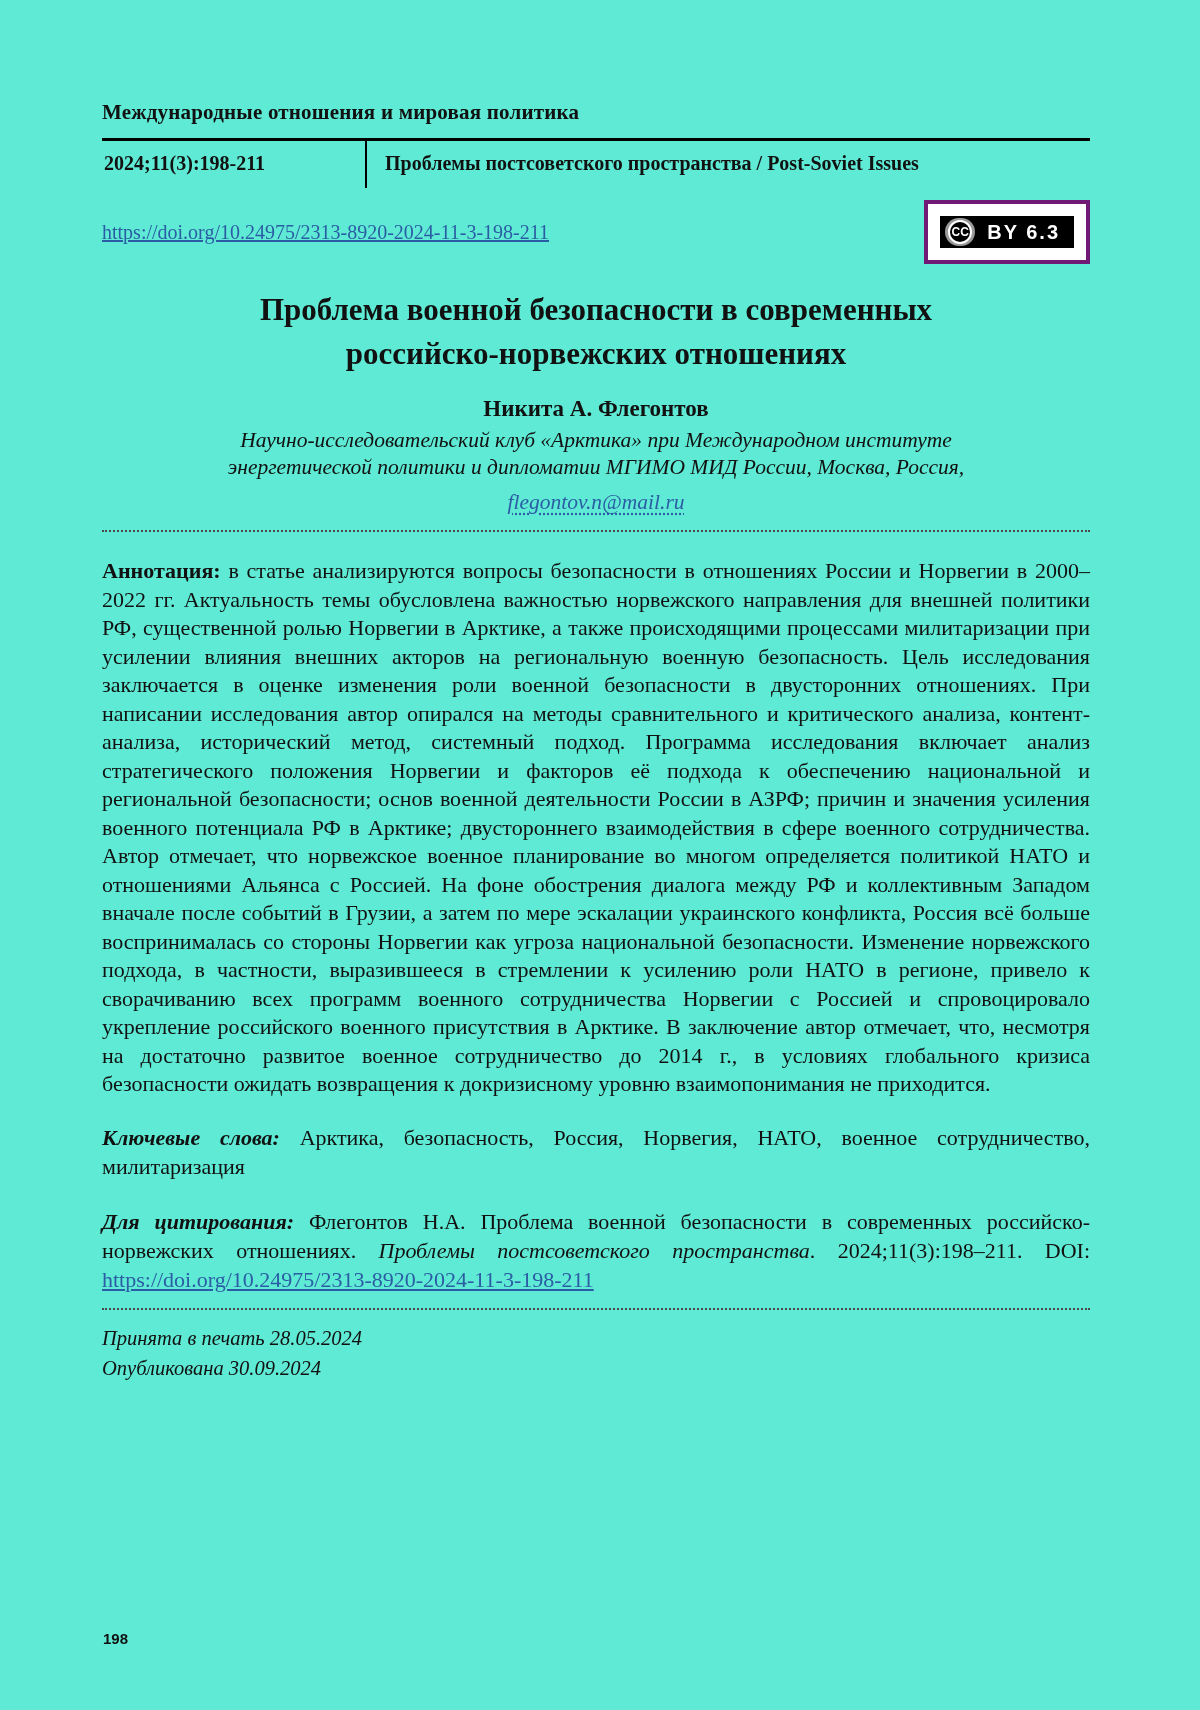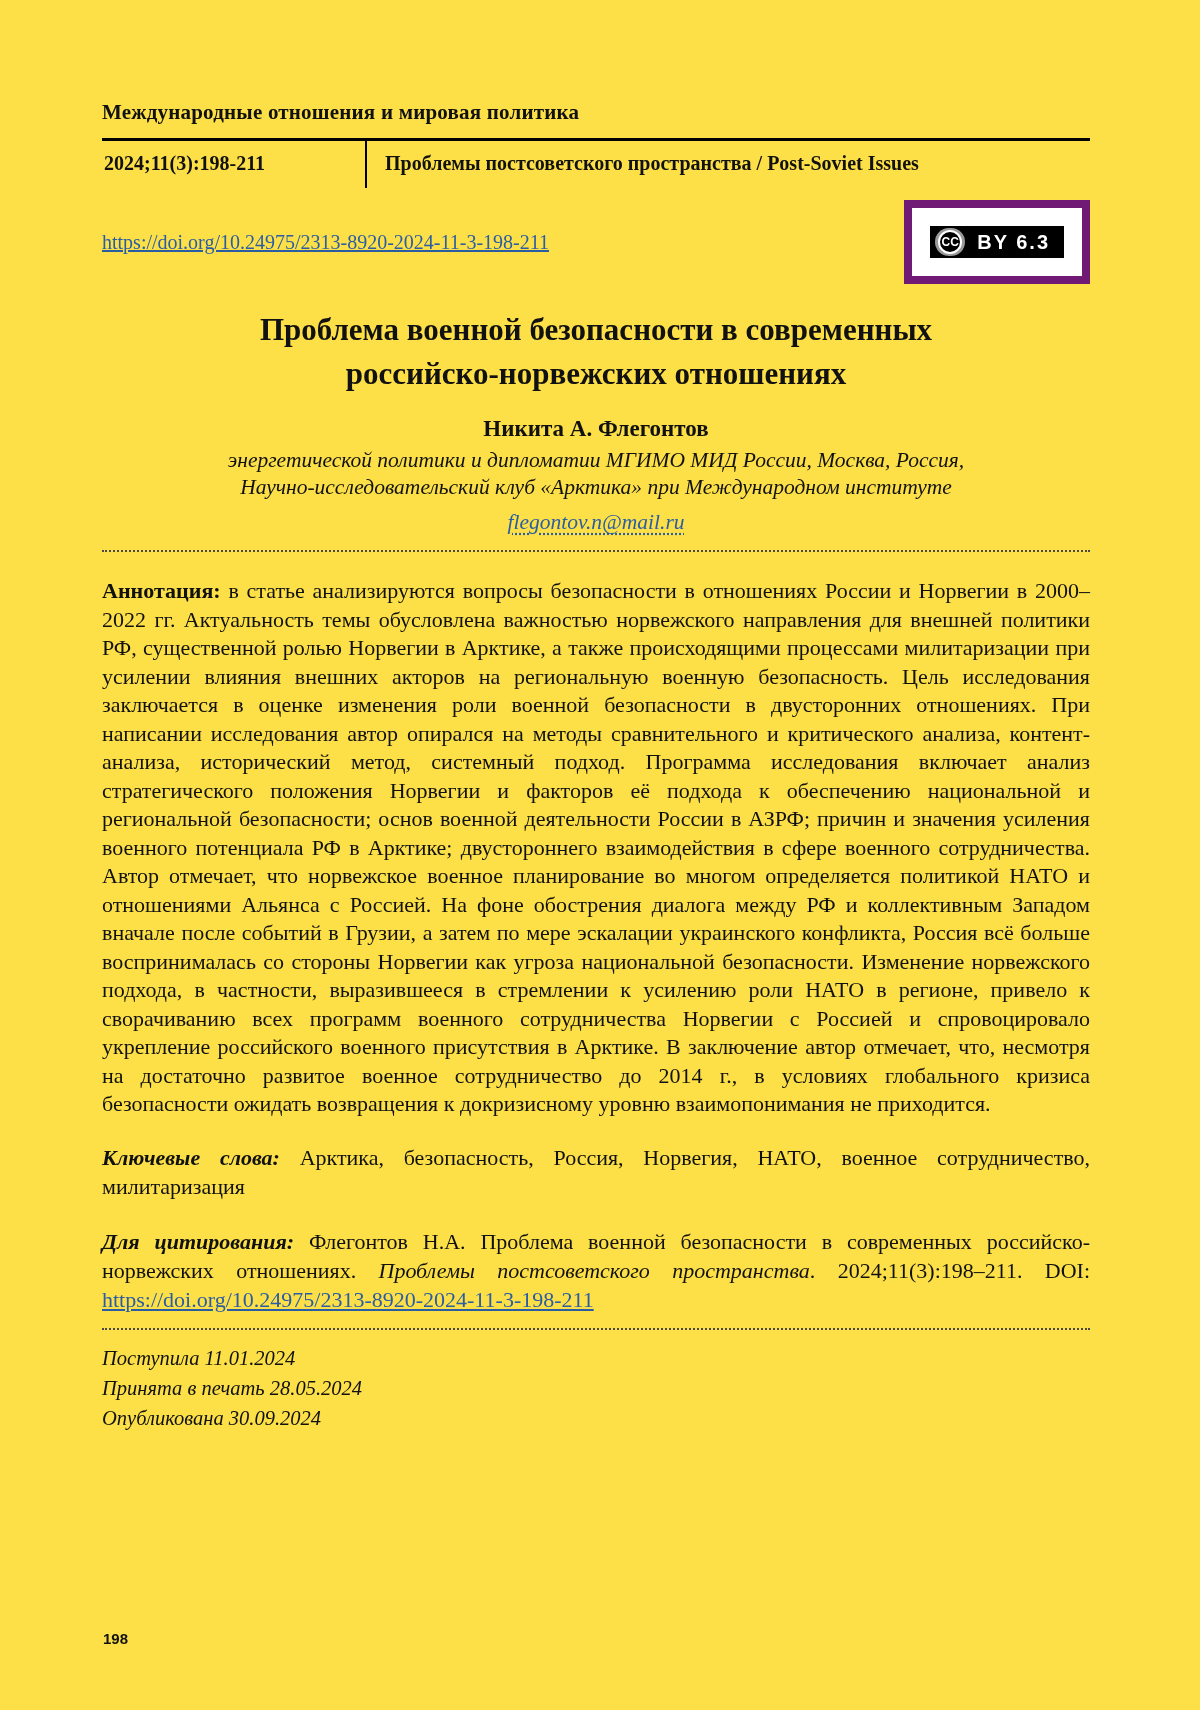--- a/index.html
+++ b/index.html
@@ -1,21 +1,21 @@
 <!DOCTYPE html>
 <html lang="ru"><head>
 <meta charset="utf-8">
 <style>
   * { margin: 0; padding: 0; box-sizing: border-box; }
   html, body { background: #ffffff; }
   .page {
     position: relative;
     width: 1200px;
     height: 1710px;
-    background: #fde047;
+    background: #5eead4;
     font-family: "Liberation Serif", "DejaVu Serif", serif;
     color: #111111;
     overflow: hidden;
   }
   .inner { padding: 0 110px 0 102px; }
 
   .section-title {
     margin-top: 100px;
     font-size: 21px;
     font-weight: bold;
@@ -48,23 +48,23 @@
   }
   a.link {
     color: #2b5da4;
     text-decoration: underline;
     cursor: pointer;
   }
   .doi-link { font-size: 20px; }
 
   .cc-badge {
     display: inline-block;
-    border: 8px solid #701a75;
+    border: 4px solid #701a75;
     background: #fff;
-    padding: 18px;
+    padding: 12px;
     cursor: pointer;
   }
   .cc-badge-inner {
     display: flex;
     align-items: center;
     background: #000;
     height: 32px;
     padding: 0 14px 0 5px;
     gap: 12px;
   }
@@ -199,40 +199,39 @@
     </div>
 
     <div class="article-title">
       <span style="display:block">Проблема военной безопасности в современных</span>
       <span style="display:block">российско-норвежских отношениях</span>
     </div>
 
     <div class="author">Никита А. Флегонтов</div>
 
     <div class="affiliation">
+      <span style="display:block">Научно-исследовательский клуб «Арктика» при Международном институте</span>
       <span style="display:block">энергетической политики и дипломатии МГИМО МИД России, Москва, Россия,</span>
-      <span style="display:block">Научно-исследовательский клуб «Арктика» при Международном институте</span>
     </div>
 
     <div class="email-line">
       <a class="email-link">flegontov.n@mail.ru</a>
     </div>
 
     <div class="dotted-sep"></div>
 
     <div class="abstract"><span class="b">Аннотация:</span><span> в статье анализируются вопросы безопасности в отношениях России и Норвегии в 2000–2022 гг. Актуальность темы обусловлена важностью норвежского направления для внешней политики РФ, существенной ролью Норвегии в Арктике, а также происходящими процессами милитаризации при усилении влияния внешних акторов на региональную военную безопасность. Цель исследования заключается в оценке изменения роли военной безопасности в двусторонних отношениях. При написании исследования автор опирался на методы сравнительного и критического анализа, контент-анализа, исторический метод, системный подход. Программа исследования включает анализ стратегического положения Норвегии и факторов её подхода к обеспечению национальной и региональной безопасности; основ военной деятельности России в АЗРФ; причин и значения усиления военного потенциала РФ в Арктике; двустороннего взаимодействия в сфере военного сотрудничества. Автор отмечает, что норвежское военное планирование во многом определяется политикой НАТО и отношениями Альянса с Россией. На фоне обострения диалога между РФ и коллективным Западом вначале после событий в Грузии, а затем по мере эскалации украинского конфликта, Россия всё больше воспринималась со стороны Норвегии как угроза национальной безопасности. Изменение норвежского подхода, в частности, выразившееся в стремлении к усилению роли НАТО в регионе, привело к сворачиванию всех программ военного сотрудничества Норвегии с Россией и спровоцировало укрепление российского военного присутствия в Арктике. В заключение автор отмечает, что, несмотря на достаточно развитое военное сотрудничество до 2014 г., в условиях глобального кризиса безопасности ожидать возвращения к докризисному уровню взаимопонимания не приходится.</span></div>
 
     <div class="keywords"><span class="bi">Ключевые слова:</span><span> Арктика, безопасность, Россия, Норвегия, НАТО, военное сотрудничество, милитаризация</span></div>
 
     <div class="citation"><span class="bi">Для цитирования:</span><span> Флегонтов Н.А. Проблема военной безопасности в современных российско-норвежских отношениях. </span><span class="i">Проблемы постсоветского пространства</span><span>. 2024;11(3):198–211. DOI: </span><a class="link">https://doi.org/10.24975/2313-8920-2024-11-3-198-211</a></div>
 
     <div class="dotted-sep"></div>
 
     <div class="dates">
-      <div>Поступила 11.01.2024</div>
       <div>Принята в печать 28.05.2024</div>
       <div>Опубликована 30.09.2024</div>
     </div>
 
   </div>
 
   <div class="page-number">198</div>
 </div>
 
 </body></html>

